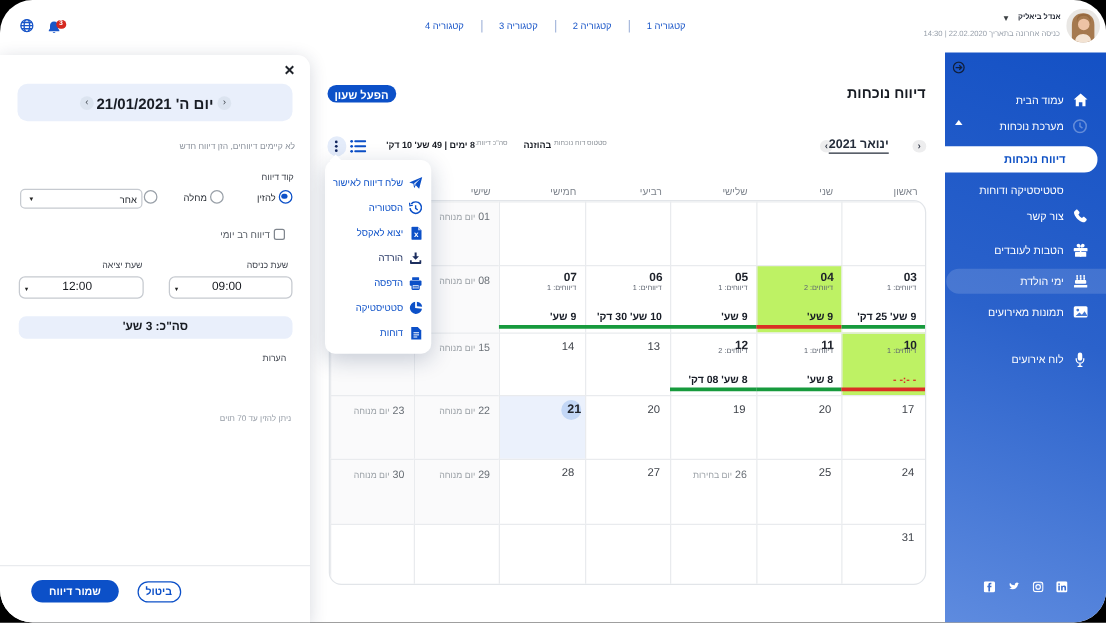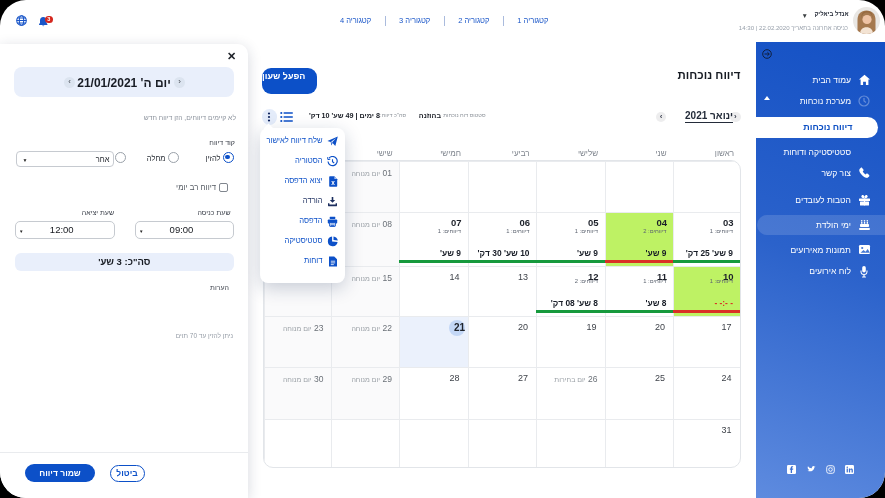--- a/index.html
+++ b/index.html
@@ -36,23 +36,23 @@
 .tcaret{position:absolute;left:3.5px;top:1.5px;font-size:4.5px;color:#222}
 .sumbar{position:absolute;left:14.5px;top:209px;width:219.5px;height:18.5px;background:#e9effb;border-radius:6px;text-align:center;line-height:18.5px;font-size:9.5px;font-weight:bold;color:#171b22;direction:rtl}
 .tarea{position:absolute;left:13px;top:249px;width:220.5px;height:35px;border:1px solid #c6cad0;border-radius:5px;background:#fff;font-size:7.2px;color:#20242b;text-align:right;padding:4px 6px;direction:rtl}
 .hint{position:absolute;right:15px;top:288px;font-size:6.5px;color:#959ca6;direction:rtl}
 .psep{position:absolute;left:0;top:408px;width:248px;height:1px;background:#e9ebee}
 .btn{border-radius:9px;font-weight:bold;text-align:center;direction:rtl}
 .save{position:absolute;left:25px;top:420.5px;width:70px;height:18px;background:#0c50c8;color:#fff;font-size:8.5px;line-height:18px}
 .cancel{position:absolute;left:109.5px;top:421px;width:35px;height:17px;border:1.2px solid #0c50c8;color:#0c50c8;font-size:8.5px;line-height:14.5px;background:#fff}
 
 .title{position:absolute;right:144.5px;top:69px;font-size:11.5px;font-weight:bold;color:#171b23;direction:rtl}
-.clockbtn{position:absolute;left:262px;top:68px;width:54.5px;height:26px;border-radius:9px;background:#0c50c8;color:#fff;font-size:9px;font-weight:bold;text-align:left;line-height:17.5px;direction:rtl}
+.clockbtn{position:absolute;left:262px;top:68px;width:54.5px;height:14px;border-radius:9px;background:#0c50c8;color:#fff;font-size:9px;font-weight:bold;text-align:center;line-height:17.5px;direction:rtl}
 .mchev{position:absolute;top:111.5px;width:10.5px;height:10.5px;border-radius:50%;background:#ededee;color:#3c4250;font-size:8px;line-height:9.5px;text-align:center;font-weight:bold}
-.mtext{position:absolute;left:663px;top:109.5px;width:70px;text-align:right;font-size:10px;font-weight:bold;color:#242c3a;direction:rtl;white-space:nowrap}
+.mtext{position:absolute;left:663px;top:109.5px;width:70px;text-align:left;font-size:10px;font-weight:bold;color:#242c3a;direction:rtl;white-space:nowrap}
 .glabel{position:absolute;top:112px;font-size:5.5px;color:#8b9198;direction:rtl;white-space:nowrap}
 .gval{position:absolute;top:111px;font-size:7.2px;font-weight:bold;color:#171b23;direction:rtl;white-space:nowrap}
 .dotbtn{position:absolute;left:261.5px;top:109px;width:15.5px;height:15.5px;border-radius:50%;background:#e4ecfa}
 
 .whead{position:absolute;top:148.5px;font-size:8px;color:#7e848d}
 .cal{position:absolute;left:263px;top:160px;width:477.5px;height:308px;border:1px solid #e2e5e9;border-radius:10px;background:#fff;display:grid;grid-template-columns:66.5px 68.5px 68.5px 68.5px 68.5px 68.5px 66.5px;grid-template-rows:51px 54px 50px 51px 52px 49.5px;direction:rtl;overflow:hidden}
 .cell{position:relative;border-left:1px solid #e9ebee;border-top:1px solid #e9ebee;direction:rtl}
 .cell.rest{background:#fafafb}
 .cell.pink{background:#bef264}
 .cell.sel{background:#ebf1fc}
@@ -62,21 +62,21 @@
 .restline i{font-style:normal;font-size:7px;color:#9aa0a6}
 .repbox{position:absolute;right:6.5px;bottom:8px;text-align:right}
 .repbox .r1{font-size:5.8px;color:#5d6470}
 .repbox .r2{font-size:8.4px;font-weight:bold;color:#171c26;margin-top:14px;white-space:nowrap}
 .gline{position:absolute;left:-1px;right:0;bottom:3.5px;height:2.8px;background:#179a3d}
 .rline{position:absolute;left:-1px;right:0;bottom:3.5px;height:2.8px;background:#da3025}
 .selcirc{position:absolute;top:2.5px;right:2.5px;width:16px;height:16px;border-radius:50%;background:#c3d7f6;text-align:right;line-height:16px;font-size:10px;font-weight:bold;color:#20242b}
 
 .menu{position:absolute;left:260px;top:128px;width:85px;height:155px;background:#fff;border-radius:8px;box-shadow:0 5px 18px rgba(20,40,80,.22);z-index:20;padding-top:8px}
 .notch{position:absolute;left:264.5px;top:124.5px;width:7px;height:7px;background:#fff;transform:rotate(45deg);z-index:21}
-.mi{height:20px;display:flex;direction:rtl;padding-right:7px;gap:4.5px;font-size:7.6px;color:#0c50c8;white-space:nowrap}
+.mi{height:20px;display:flex;direction:rtl;align-items:center;padding-right:7px;gap:4.5px;font-size:7.6px;color:#0c50c8;white-space:nowrap}
 .mi .mic{width:11px;height:11px;display:flex;align-items:center;justify-content:center}
 .mi.dark{color:#1c2e5e}
 </style>
 </head>
 <body>
 <div class="page">
 
 <svg class="abs" style="left:15.5px;top:14.5px" width="11" height="11" viewBox="0 0 11 11" fill="none" stroke="#1a56c8" stroke-width="1.1">
       <circle cx="5.5" cy="5.5" r="4.8"></circle>
       <ellipse cx="5.5" cy="5.5" rx="2.2" ry="4.8"></ellipse>
@@ -184,21 +184,21 @@
 <div class="nav" style="top:242.5px">
       <span class="ic">
         <svg width="13" height="11" viewBox="0 0 13 11">
           <rect x="1" y="1" width="11" height="9" rx="1.2" fill="#fff"></rect>
           <circle cx="4.2" cy="4" r="1.1" fill="#4377d4"></circle>
           <path d="M2.5 8.8 5.5 6l2 1.8L9.7 5l2.3 3.8z" fill="#4377d4"></path>
         </svg>
       </span>
       <span>תמונות מאירועים</span>
     </div>
-<div class="nav" style="top:264px">
+<div class="nav" style="top:280px">
       <span class="ic">
         <svg width="10" height="13" viewBox="0 0 10 13">
           <g fill="#fff">
             <rect x="3.2" y="1" width="3.6" height="6.5" rx="1.8"></rect>
             <path d="M1.5 5.5v1a3.5 3.5 0 0 0 7 0v-1h-1v1a2.5 2.5 0 0 1-5 0v-1z"></path>
             <rect x="4.4" y="10" width="1.2" height="2"></rect>
             <rect x="3" y="11.6" width="4" height="1" rx=".5"></rect>
           </g>
         </svg>
       </span>
@@ -429,21 +429,21 @@
         <span>הסטוריה</span>
       </div>
 <div class="mi">
         <span class="mic">
           <svg width="10" height="11" viewBox="0 0 10 11">
             <path d="M1.2 1c0-.4.3-.7.7-.7h4.4l2.9 2.9v6.9c0 .4-.3.7-.7.7H1.9c-.4 0-.7-.3-.7-.7z" fill="#0c50c8"></path>
             <path d="M6.4.4 9.1 3.1H6.4z" fill="#aec4ef"></path>
             <text x="5.1" y="8.7" font-size="6.5" font-weight="bold" fill="#fff" text-anchor="middle" font-family="Liberation Sans">x</text>
           </svg>
         </span>
-        <span>יצוא הדפסה</span>
+        <span>יצוא לאקסל</span>
       </div>
 <div class="mi dark">
         <span class="mic">
           <svg width="11" height="11" viewBox="0 0 11 11">
             <g fill="#1c2e5e">
               <path d="M5.5 0v5.2M5.5 6.8 2.8 4h5.4z"></path>
               <rect x="4.7" y="1" width="1.6" height="4"></rect>
               <path d="M1 7.2v2.2c0 .5.4.9.9.9h7.2c.5 0 .9-.4.9-.9V7.2H8.6v1.4H2.4V7.2z"></path>
             </g>
           </svg>

